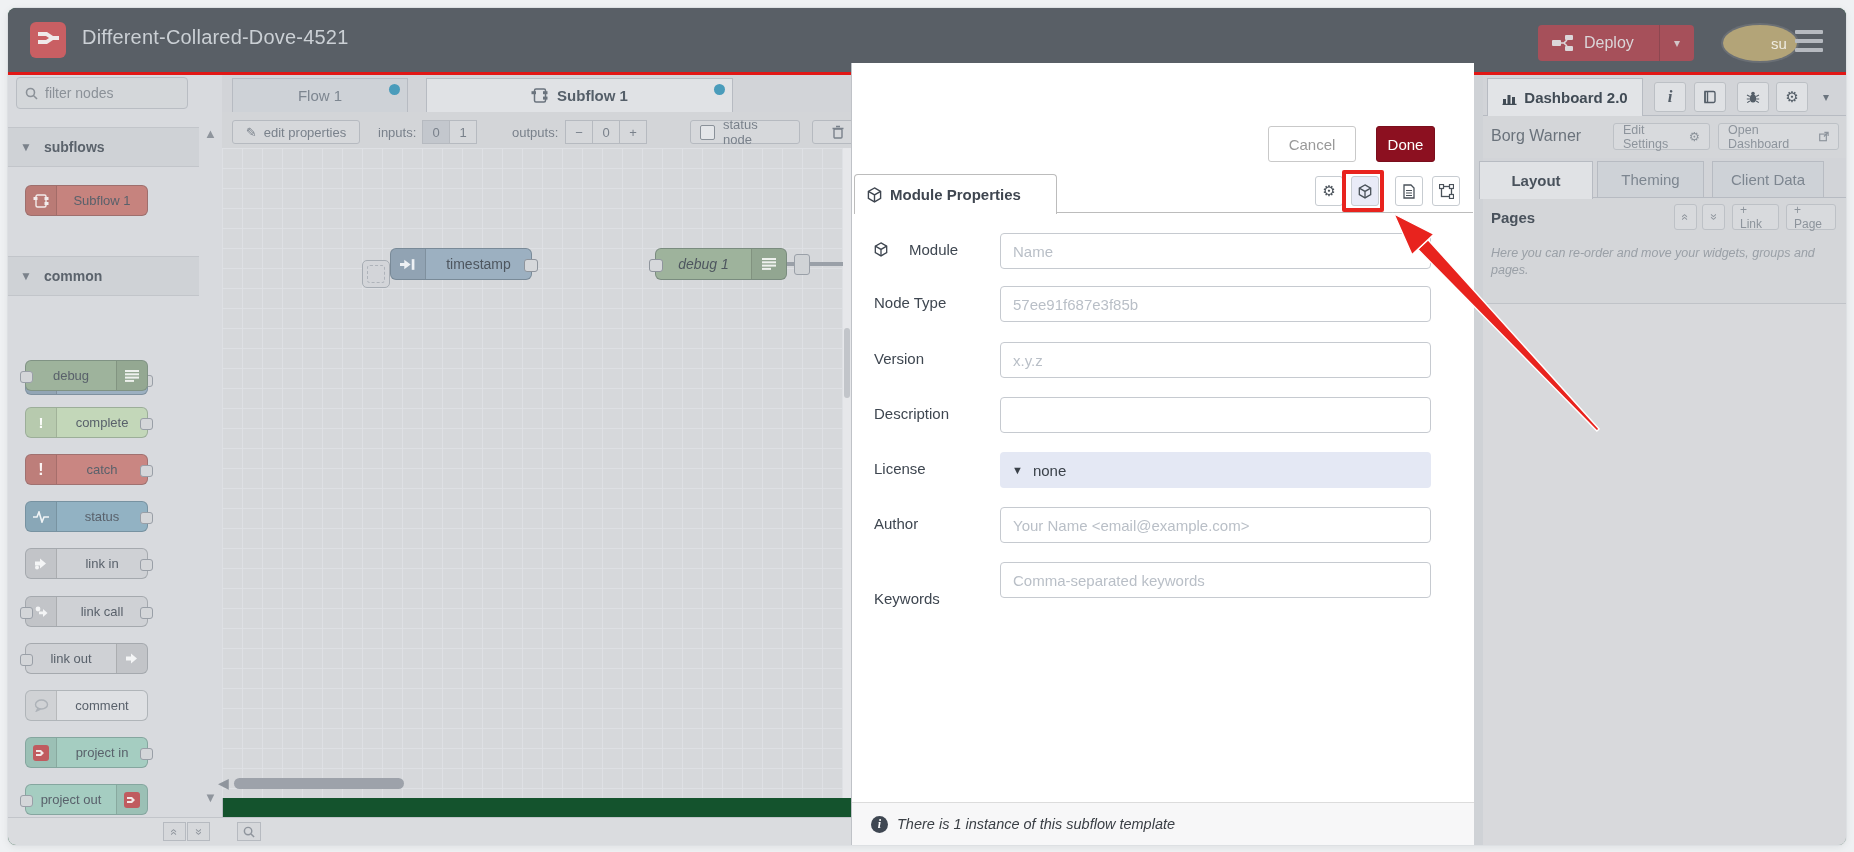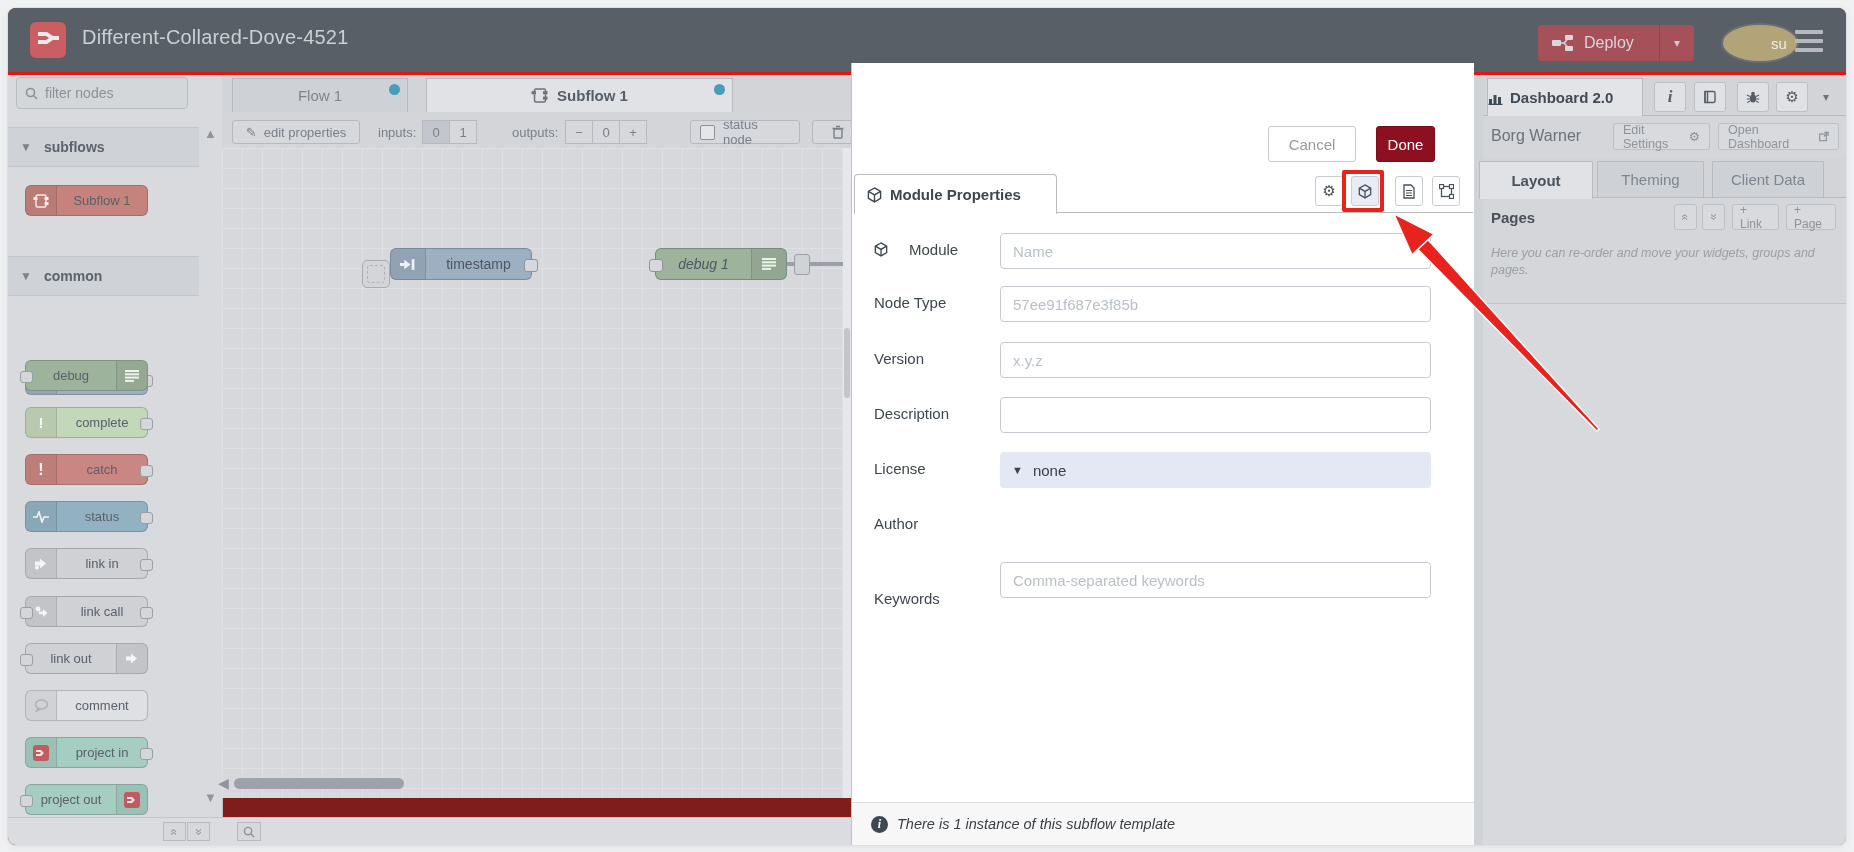--- a/index.html
+++ b/index.html
@@ -1,17 +1,17 @@
 <!DOCTYPE html>
 <html><head>
 <meta charset="utf-8">
 <style>
   html,body{margin:0;padding:0;background:#eff1f3;font-family:"Liberation Sans",sans-serif;}
   #stage{position:relative;width:1854px;height:852px;background:#eff1f3;overflow:hidden;}
-  #win{position:absolute;left:8px;top:8px;width:1838px;height:837px;background:#7f1d1d;border-radius:8px;overflow:hidden;box-shadow:0 0 0 1px #dde0e3,0 2px 8px rgba(0,0,0,.08);}
+  #win{position:absolute;left:8px;top:8px;width:1838px;height:837px;background:#14532d;border-radius:8px;overflow:hidden;box-shadow:0 0 0 1px #dde0e3,0 2px 8px rgba(0,0,0,.08);}
   .abs{position:absolute;}
   
   #header{position:absolute;left:0;top:0;width:100%;height:64px;background:#595f66;}
   #logo{position:absolute;left:22px;top:14px;width:36px;height:36px;border-radius:6px;background:#c95f63;}
   #title{position:absolute;left:74px;top:18px;font-size:20px;color:#cbd0d5;letter-spacing:.2px;}
   #redline{position:absolute;left:0;top:64px;width:100%;height:3px;background:#e11715;}
   #deploy{position:absolute;left:1530px;top:17px;width:156px;height:36px;background:#a6505a;border-radius:4px;display:flex;align-items:center;color:#dbd6d9;font-size:16px;}
   #deploy .dep-ico{margin:0 10px 0 14px;}
   #deploy .caret-box{margin-left:auto;width:34px;height:100%;border-left:1px solid #8d4750;display:flex;align-items:center;justify-content:center;color:#d3c6c9;font-size:12px;}
   #avatar{position:absolute;left:1715px;top:17px;width:36px;height:36px;border-radius:50%;background:#b3a478;color:#efece2;font-size:15px;display:flex;align-items:center;justify-content:center;box-shadow:0 0 0 2px #6a6f75;padding-left:38px;}
@@ -75,21 +75,21 @@
   .finput::placeholder{color:#b9bfc7;opacity:1;}
   #license-select{position:absolute;left:148px;width:431px;height:36px;box-sizing:border-box;background:#e4e8f4;border-radius:4px;display:flex;align-items:center;font-size:15px;color:#3a4149;}
   #license-select .car{margin:0 10px 0 12px;font-size:11px;color:#3a4149;}
   #dlg-footer{position:absolute;left:0;bottom:0;width:100%;height:43px;background:#f7f7f8;border-top:1px solid #dcdcdc;box-sizing:border-box;display:flex;align-items:center;}
   #dlg-footer .info-ico{width:17px;height:17px;border-radius:50%;background:#3f4752;color:#fff;font-size:12px;font-weight:bold;display:flex;align-items:center;justify-content:center;margin:0 9px 0 19px;font-family:"Liberation Serif",serif;font-style:italic;}
   #dlg-footer .note{font-size:14.5px;font-style:italic;color:#3a3f45;}
   
   #splitter{position:absolute;left:1466px;top:67px;width:9px;bottom:0;background:#cfd2d6;}
   #sidebar{position:absolute;left:1475px;top:67px;right:0;bottom:0;background:#d4d6d9;}
   #sb-toprow{position:absolute;left:0;top:0;right:0;height:41px;background:#d2d4d8;border-bottom:1px solid #b7bbc2;box-sizing:border-box;}
-  #sb-tab-dash{position:absolute;left:4px;top:3px;width:156px;height:38px;box-sizing:border-box;background:#e2e4e7;border:1px solid #b7bbc2;border-bottom:none;display:flex;align-items:center;gap:7px;font-size:15px;font-weight:bold;color:#414b55;}
+  #sb-tab-dash{position:absolute;left:4px;top:3px;width:156px;height:38px;box-sizing:border-box;background:#e2e4e7;border:1px solid #b7bbc2;border-bottom:none;display:flex;align-items:center;justify-content:center;gap:7px;font-size:15px;font-weight:bold;color:#414b55;}
   .sb-ibtn{position:absolute;top:7px;width:32px;height:30px;box-sizing:border-box;background:#dfe1e4;border:1px solid #bcc0c5;border-radius:3px;color:#545e68;display:flex;align-items:center;justify-content:center;font-size:15px;}
   #sb-caret{position:absolute;left:340px;top:15px;color:#6b747e;font-size:12px;}
   #sb-project-row{position:absolute;left:0;top:41px;right:0;height:42px;}
   #sb-project{position:absolute;left:8px;top:11px;font-size:16px;color:#6a727b;}
   .sb-btn{position:absolute;top:7px;height:27px;box-sizing:border-box;background:#d8dadd;border:1px solid #bdc1c6;border-radius:3px;color:#8d949c;font-size:12.5px;display:flex;align-items:center;justify-content:center;gap:6px;padding:0 9px;}
   #sb-tabrow{position:absolute;left:0;top:83px;right:0;height:40px;background:#d2d4d8;border-bottom:1px solid #b7bbc2;box-sizing:border-box;}
   .sb-tab{position:absolute;top:3px;height:37px;box-sizing:border-box;border:1px solid #b7bbc2;display:flex;align-items:center;justify-content:center;font-size:15px;}
   #sb-tab-layout{left:-4px;width:114px;background:#e0e2e5;color:#49525c;font-weight:bold;border-bottom:none;height:38px;}
   #sb-tab-theming{left:114px;width:107px;background:#ced2d7;color:#7d8690;}
   #sb-tab-client{left:229px;width:112px;background:#ced2d7;color:#7d8690;}
@@ -525,20 +525,21 @@
           <span>License</span>
         </div>
     <div id="license-select" style="top:389px;">
       <span class="car">▼</span>
       <span>none</span>
     </div>
 
     <div class="frow-label" style="top:452px;">
           <span>Author</span>
         </div>
+    <input class="finput" style="top: 444px;" placeholder="Your Name &lt;email@example.com&gt;">
 
     <div class="frow-label" style="top:507px;margin-top:20px;">
           <span>Keywords</span>
         </div>
     <input class="finput" style="top: 499px;" placeholder="Comma-separated keywords">
 
     <div id="dlg-footer">
       <span class="info-ico">i</span>
       <span class="note">There is 1 instance of this subflow template</span>
     </div>

